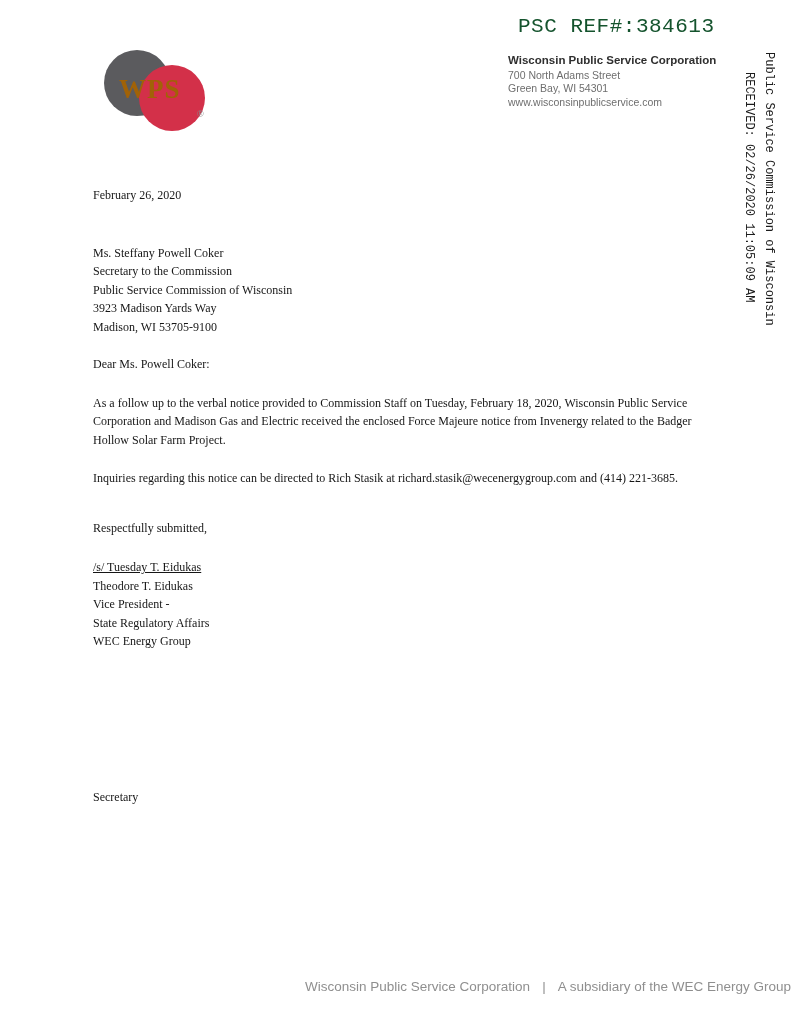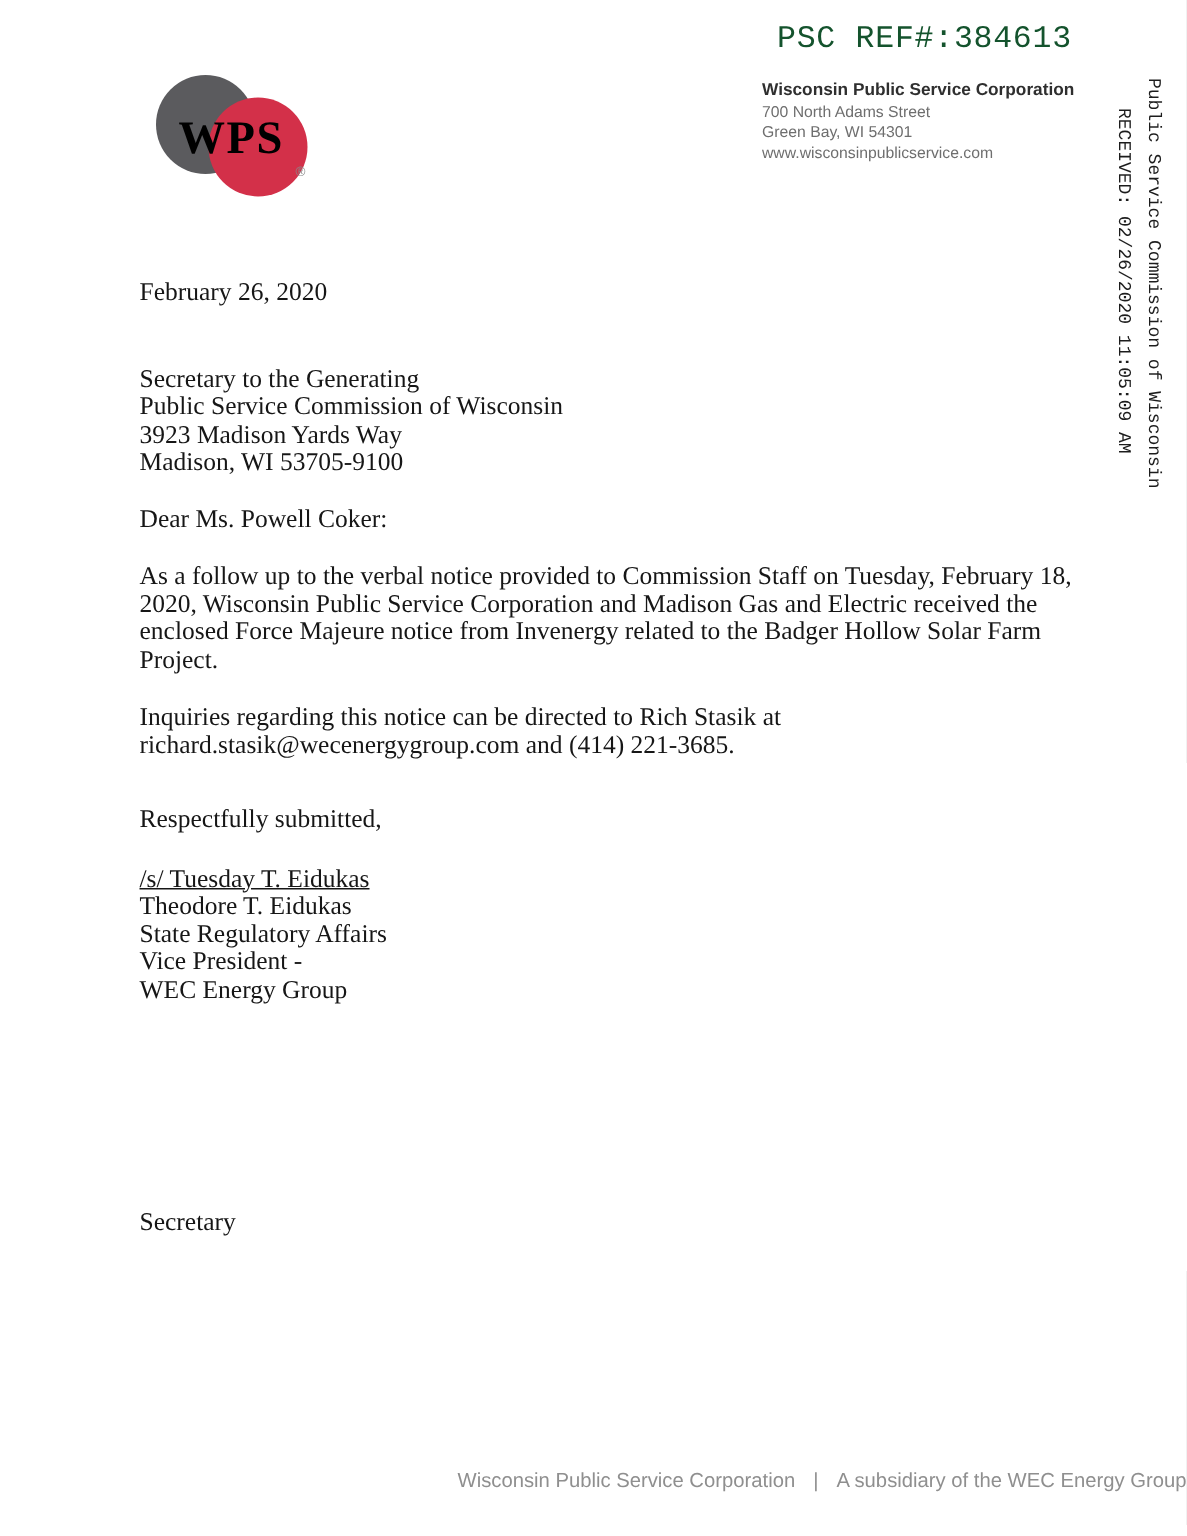--- a/index.html
+++ b/index.html
@@ -51,23 +51,23 @@
   }
   .logo .circle { position: absolute; width: 66px; height: 66px; border-radius: 50%; }
   .logo .circle-gray { left: 0; top: 0; background: var(--logo-gray, #5b5b5e); }
   .logo .circle-red  { left: 35px; top: 15px; background: var(--logo-red, #d33049); }
   .logo .logo-word {
     position: absolute;
     left: 15px;
     top: 24px;
     font-family: "Liberation Serif", serif;
     font-weight: bold;
-    font-size: 31px;
+    font-size: 27px;
     letter-spacing: 1px;
-    color: #000000;
+    color: #a16207;
   }
   .logo .reg-mark {
     position: absolute;
     left: 93px;
     top: 59px;
     font-family: "Liberation Sans", sans-serif;
     font-size: 9px;
     color: #8a8a8a;
   }
 
@@ -87,21 +87,21 @@
     color: #2f2f2f;
     margin-bottom: 1px;
   }
 
   
   .letter {
     position: absolute;
     left: 93px;
     top: 186px;
     width: 632px;
-    font-size: 17px;
+    font-size: 12px;
     line-height: 18.5px;
   }
   .letter .recipient   { margin-top: 39px; }
   .letter .subject     { margin-top: 20px; font-weight: bold; }
   .letter .salutation  { margin-top: 19px; }
   .letter .para-1      { margin-top: 20px; }
   .letter .para-2      { margin-top: 20px; }
   .letter .closing     { margin-top: 31px; }
   .letter .signature   { margin-top: 21px; }
   .letter .sig-signed  { text-decoration: underline; }
@@ -143,40 +143,41 @@
     <div class="company-name">Wisconsin Public Service Corporation</div>
     <div>700 North Adams Street</div>
     <div>Green Bay, WI 54301</div>
     <div>www.wisconsinpublicservice.com</div>
   </div>
 
   <div class="letter">
     <div class="date">February 26, 2020</div>
 
     <div class="recipient">
-      <div>Secretary to the Generating</div>
+      <div>Ms. Steffany Powell Coker</div>
+      <div>Secretary to the Commission</div>
       <div>Public Service Commission of Wisconsin</div>
       <div>3923 Madison Yards Way</div>
       <div>Madison, WI 53705-9100</div>
     </div>
 
 
     <div class="salutation">Dear Ms. Powell Coker:</div>
 
     <div class="para-1">As a follow up to the verbal notice provided to Commission Staff on Tuesday, February 18, 2020, Wisconsin Public Service Corporation and Madison Gas and Electric received the enclosed Force Majeure notice from Invenergy related to the Badger Hollow Solar Farm Project.</div>
 
     <div class="para-2">Inquiries regarding this notice can be directed to Rich Stasik at richard.stasik@wecenergygroup.com and (414) 221-3685.</div>
 
     <div class="closing">Respectfully submitted,</div>
 
     <div class="signature">
       <div class="sig-signed">/s/ Tuesday T. Eidukas</div>
       <div>Theodore T. Eidukas</div>
+      <div>Vice President -</div>
       <div>State Regulatory Affairs</div>
-      <div>Vice President -</div>
       <div>WEC Energy Group</div>
     </div>
 
     <div class="enclosure">Secretary</div>
   </div>
 
   <div class="page-footer">
     <span>Wisconsin Public Service Corporation</span><span class="sep">|</span><span>A subsidiary of the WEC Energy Group</span>
   </div>
 

